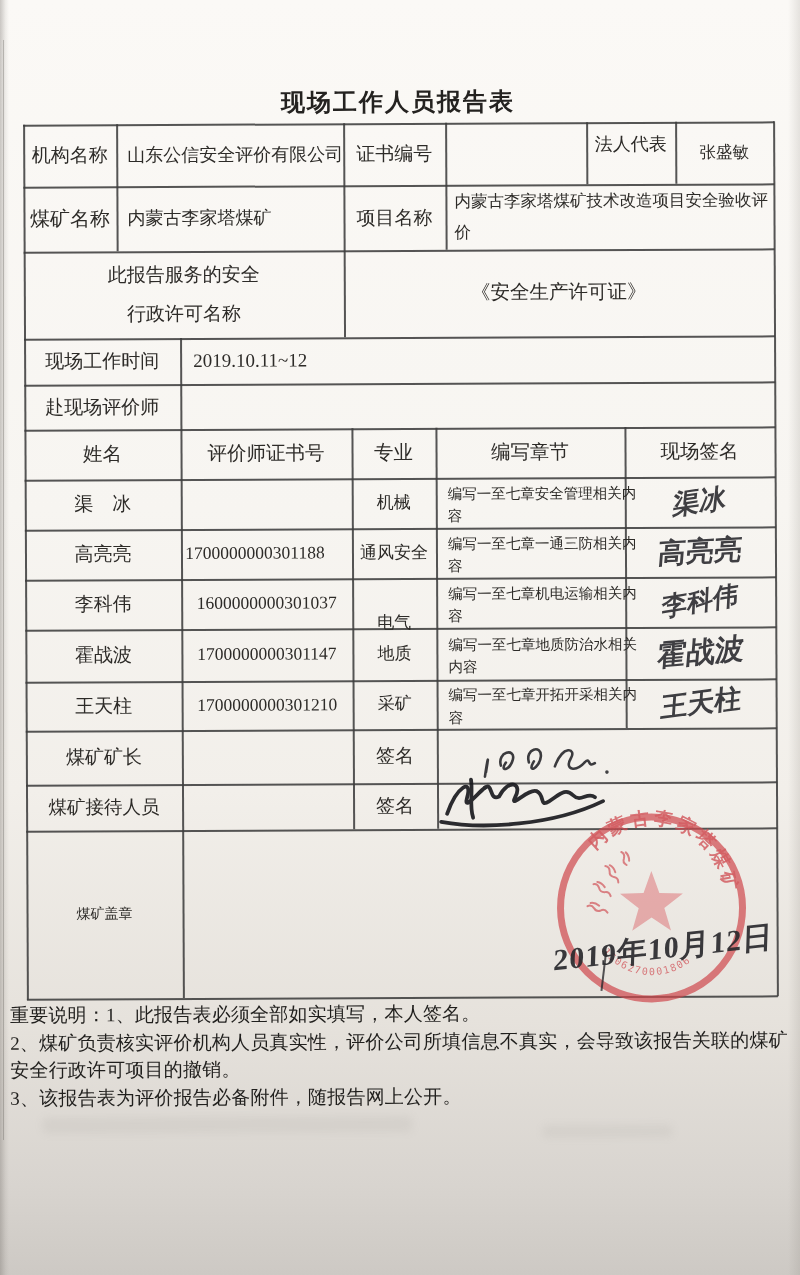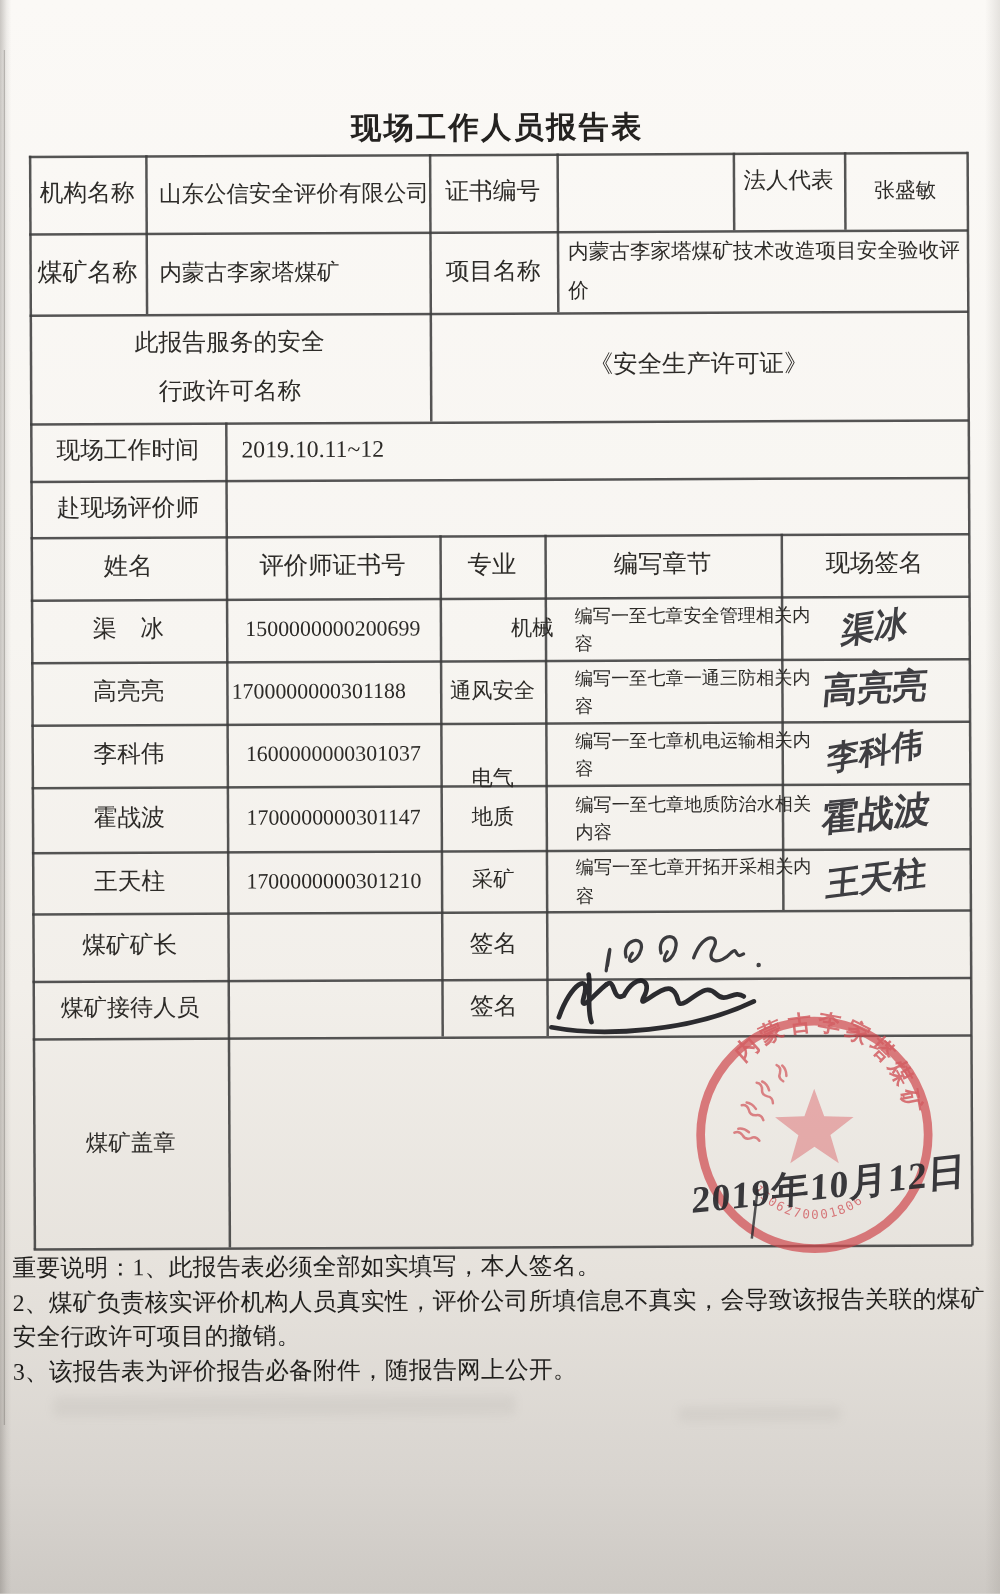--- a/index.html
+++ b/index.html
@@ -15,21 +15,21 @@
   .sheet{position:absolute;left:0;top:0;width:800px;height:1275px;
     transform:rotate(-0.25deg);transform-origin:400px 560px;color:#2d2b28;}
   .title{position:absolute;left:25px;top:86px;width:750px;text-align:center;
     font-size:24px;font-weight:bold;letter-spacing:2px;color:#242220;}
   .hline{position:absolute;height:1.5px;background:#3e3e3e;opacity:.88;}
   .vline{position:absolute;width:1.5px;background:#3e3e3e;opacity:.88;}
   .cell{position:absolute;display:flex;align-items:center;justify-content:center;
     text-align:center;line-height:1.35;color:#2d2b28;}
   .left{justify-content:flex-start;text-align:left;}
   .col{flex-direction:column;}
-  .chapter{font-size:14.5px;line-height:1.55;padding:2px 6px 2px 24px;text-align:left;
+  .chapter{font-size:14.5px;line-height:1.55;padding:2px 6px 2px 12px;text-align:left;
     justify-content:flex-start;align-items:center;display:flex;}
   .sig-text{font-weight:600;color:#26262b;opacity:.88;white-space:nowrap;
     font-family:"Liberation Serif",serif;}
   .hw-date{position:absolute;left:551px;top:929px;width:230px;font-size:30px;font-weight:600;
     color:#2a2a2e;transform:rotate(-6deg) skewX(-8deg);letter-spacing:1px;z-index:7;opacity:.92;}
   .scribble{position:absolute;z-index:4;}
   .stamp{position:absolute;left:546px;top:811px;z-index:5;opacity:.88;}
   .smudge{position:absolute;background:#8a8782;filter:blur(4px);opacity:.10;border-radius:4px;}
   .notes{position:absolute;left:8px;top:1000px;width:786px;font-size:19px;
     line-height:1.46;color:#201f1d;letter-spacing:.2px;}
@@ -95,22 +95,21 @@
     <div class="cell" style="left:25px;top:383px;width:156px;height:45px;font-size:19px;">赴现场评价师</div>
     <div class="cell left" style="left:181px;top:383px;width:594px;height:45px;font-size:19px;padding-left:13px;"></div>
 
     <div class="cell" style="left:25px;top:428px;width:156px;height:50px;font-size:19.5px;">姓名</div>
     <div class="cell" style="left:181px;top:428px;width:171px;height:50px;font-size:19.5px;">评价师证书号</div>
     <div class="cell" style="left:352px;top:428px;width:84px;height:50px;font-size:19.5px;">专业</div>
     <div class="cell" style="left:436px;top:428px;width:189px;height:50px;font-size:19.5px;">编写章节</div>
     <div class="cell" style="left:625px;top:428px;width:150px;height:50px;font-size:19.5px;">现场签名</div>
 
     <div class="cell" style="left:25px;top:478px;width:156px;height:50px;font-size:19px;">渠　冰</div>
-    <div class="cell" style="left:181px;top:478px;width:171px;height:50px;font-size:17.5px;">1500000000200699</div>
-    <div class="cell" style="left:352px;top:478px;width:84px;height:50px;font-size:17px;padding-left:32px;">机械</div>
+    <div class="cell" style="left:352px;top:478px;width:84px;height:50px;font-size:17px;">机械</div>
     <div class="cell chapter" style="left:436px;top:478px;width:189px;height:50px;">编写一至七章安全管理相关内容</div>
     <div class="cell" style="left:625px;top:478px;width:150px;height:50px;">
       <span class="sig-text" style="font-size:27px;transform:rotate(-8deg) skewX(-14deg);">渠冰</span>
     </div>
 
     <div class="cell" style="left:25px;top:528px;width:156px;height:50px;font-size:19px;">高亮亮</div>
     <div class="cell" style="left:181px;top:528px;width:148px;height:50px;font-size:17.5px;">1700000000301188</div>
     <div class="cell" style="left:352px;top:528px;width:84px;height:50px;font-size:17px;">通风安全</div>
     <div class="cell chapter" style="left:436px;top:528px;width:189px;height:50px;">编写一至七章一通三防相关内容</div>
     <div class="cell" style="left:625px;top:528px;width:150px;height:50px;">
@@ -158,21 +157,21 @@
     <svg class="scribble" style="left:430px;top:768px;" width="200" height="72" viewBox="0 0 200 72">
       <g fill="none" stroke="#1b1b1f" stroke-width="3.8" stroke-linecap="round" opacity=".92">
         <path d="M16,46 C26,18 42,10 36,30 C32,44 46,26 54,20"></path>
         <path d="M40,12 C42,24 38,38 42,50"></path>
         <path d="M54,20 C62,14 58,34 68,29 C78,10 92,16 84,30 C78,42 98,20 106,24"></path>
         <path d="M106,24 C114,28 108,40 118,34 C128,28 134,20 142,28 C150,36 156,24 164,30"></path>
         <path d="M10,54 C52,62 122,58 172,34"></path>
       </g>
     </svg>
 
-    <div class="cell" style="left:25px;top:829px;width:156px;height:168px;font-size:18px;">煤矿盖章</div>
+    <div class="cell" style="left:25px;top:829px;width:156px;height:168px;font-size:14px;">煤矿盖章</div>
 
     <svg class="stamp" width="212" height="202" viewBox="0 0 212 202">
       <circle cx="104" cy="98" r="91" fill="none" stroke="#d0484e" stroke-width="7" opacity=".8"></circle>
       <polygon opacity=".5" fill="#d9595f" points="104,61 96.1,83.1 72.6,83.8 91.2,98.2 84.6,120.7 104,107.5 123.4,120.7 116.8,98.2 135.4,83.8 111.9,83.1"></polygon>
       <defs>
         <path id="arcTop" d="M 35,111 A 73,73 0 1 1 173,111" fill="none"></path>
         <path id="arcBottom" d="M 49,133 A 63,63 0 0 0 159,133" fill="none"></path>
       </defs>
       <text font-size="18.5" fill="#cf4a50" opacity=".85" letter-spacing="3.5" font-weight="bold" font-family="Liberation Serif, serif">
         <textPath href="#arcTop" startOffset="27%">内蒙古李家塔煤矿</textPath>

